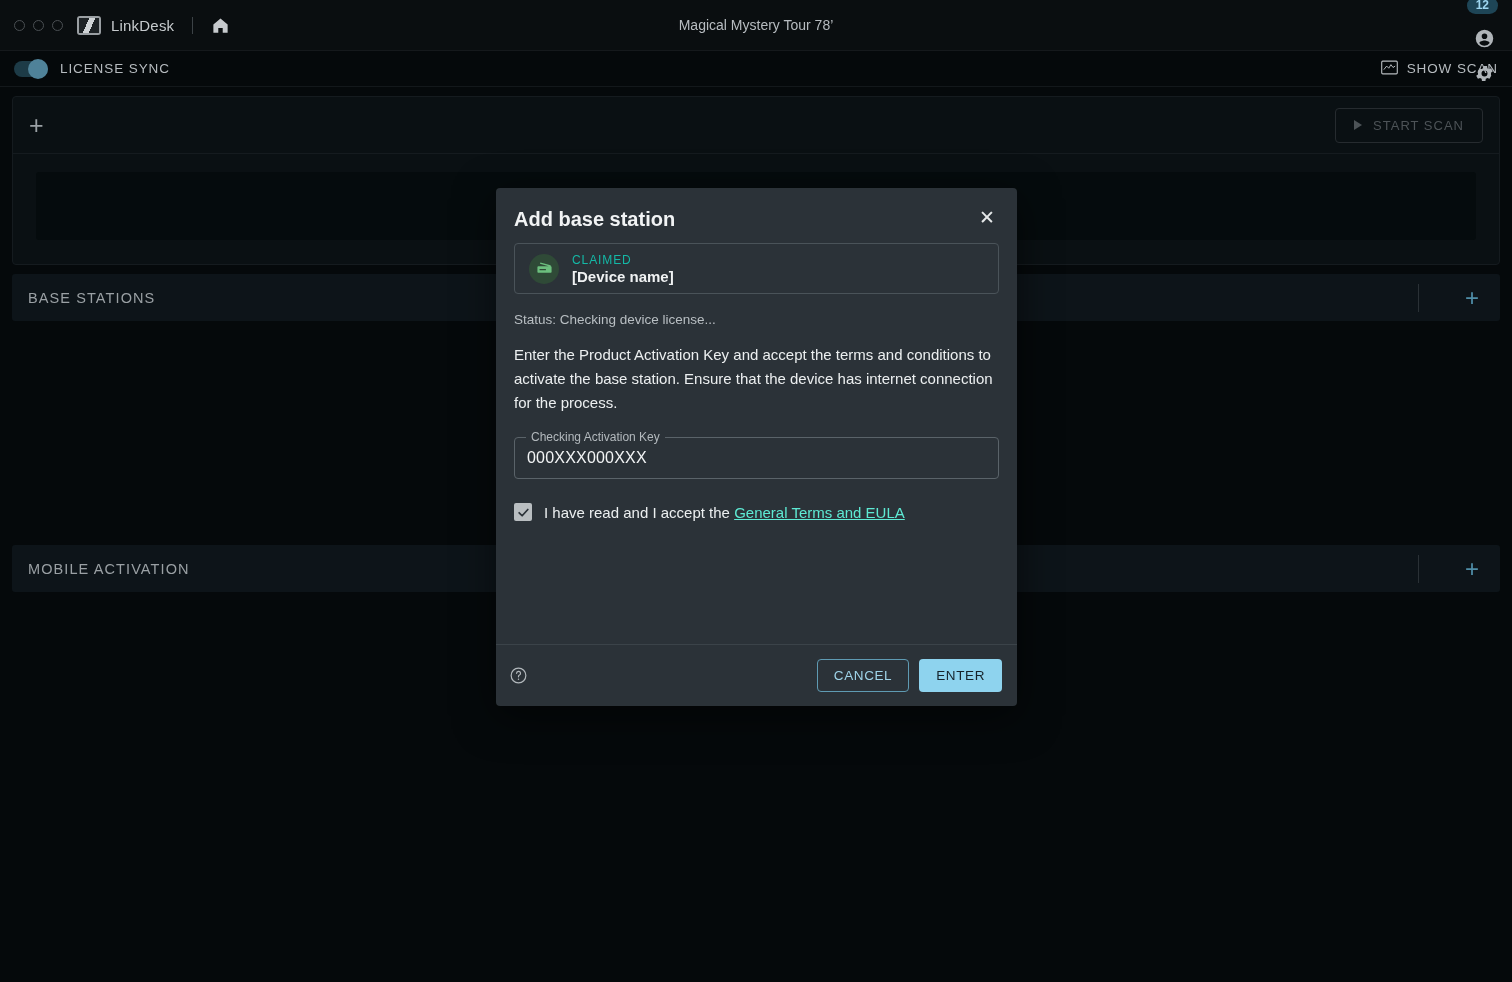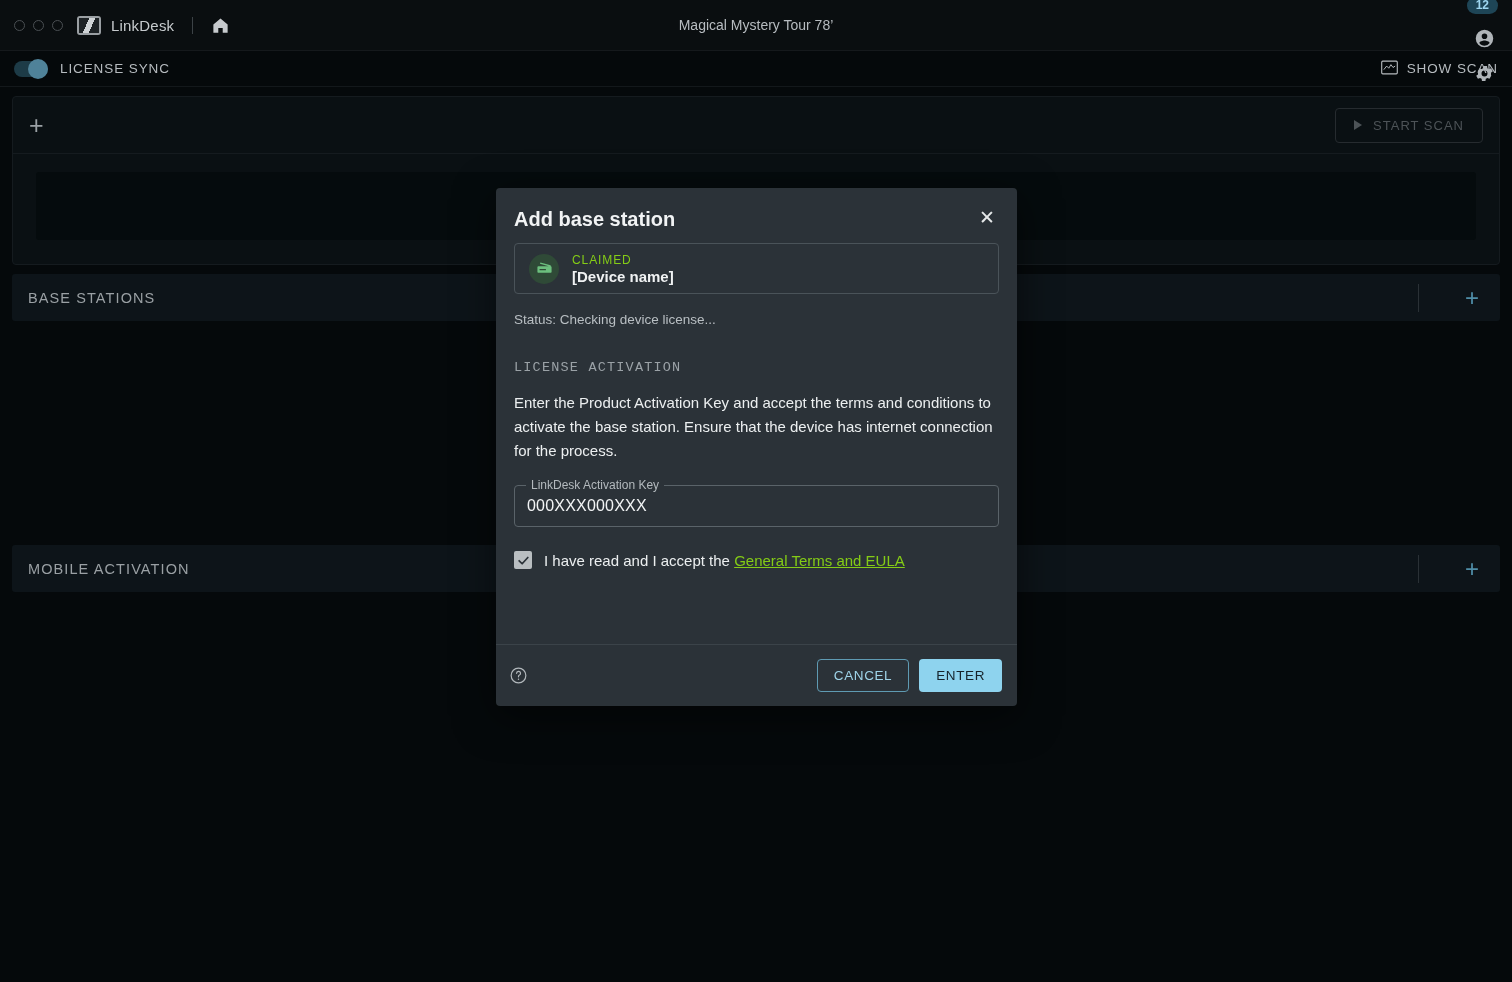--- a/index.html
+++ b/index.html
@@ -293,21 +293,21 @@
     width: 30px; height: 30px;
     border-radius: 50%;
     background: #2f4a37;
     display: flex;
     align-items: center;
     justify-content: center;
     flex: none;
   }
   .device-meta { display: flex; flex-direction: column; gap: 1px; }
   .device-claimed {
-    color: #84cc16;
+    color: #14b8a6;
     font-size: 12px;
     letter-spacing: .9px;
   }
   .device-name {
     color: #f0f2f3;
     font-size: 15px;
     font-weight: bold;
   }
   .status-line {
     margin-top: 18px;
@@ -357,21 +357,21 @@
     display: flex;
     align-items: center;
     justify-content: center;
     flex: none;
   }
   .check-text {
     color: #eceff0;
     font-size: 15px;
   }
   .eula-link {
-    color: #84cc16;
+    color: #5eead4;
     text-decoration: underline;
     cursor: pointer;
     text-align: right;
   }
   .dlg-foot {
     height: 62px;
     border-top: 1px solid #3b4349;
     display: flex;
     align-items: center;
     padding: 0 15px 0 13px;
@@ -509,26 +509,25 @@
             </svg>
         </span>
         <span class="device-meta">
           <span class="device-claimed">CLAIMED</span>
           <span class="device-name">[Device name]</span>
         </span>
       </div>
 
       <div class="status-line">Status: Checking device license...</div>
 
-      <div class="mono-label">LICENSE ACTIVATION</div>
 
       <p class="body-para">Enter the Product Activation Key and accept the terms and conditions to activate the base station. Ensure that the device has internet connection for the process.</p>
 
       <div class="field">
-        <span class="field-legend">LinkDesk Activation Key</span>
+        <span class="field-legend">Checking Activation Key</span>
         <span class="field-value" placeholder="000XXX000XXX">000XXX000XXX</span>
       </div>
 
       <div class="check-row">
         <span class="checkbox">
           <svg width="13" height="13" viewBox="0 0 24 24" fill="none" stroke="#2b3238" stroke-width="3.2" stroke-linecap="round" stroke-linejoin="round">
               <path d="M4 12.5 9.5 18 20 6.5"></path>
             </svg>
         </span>
         <span class="check-text">

